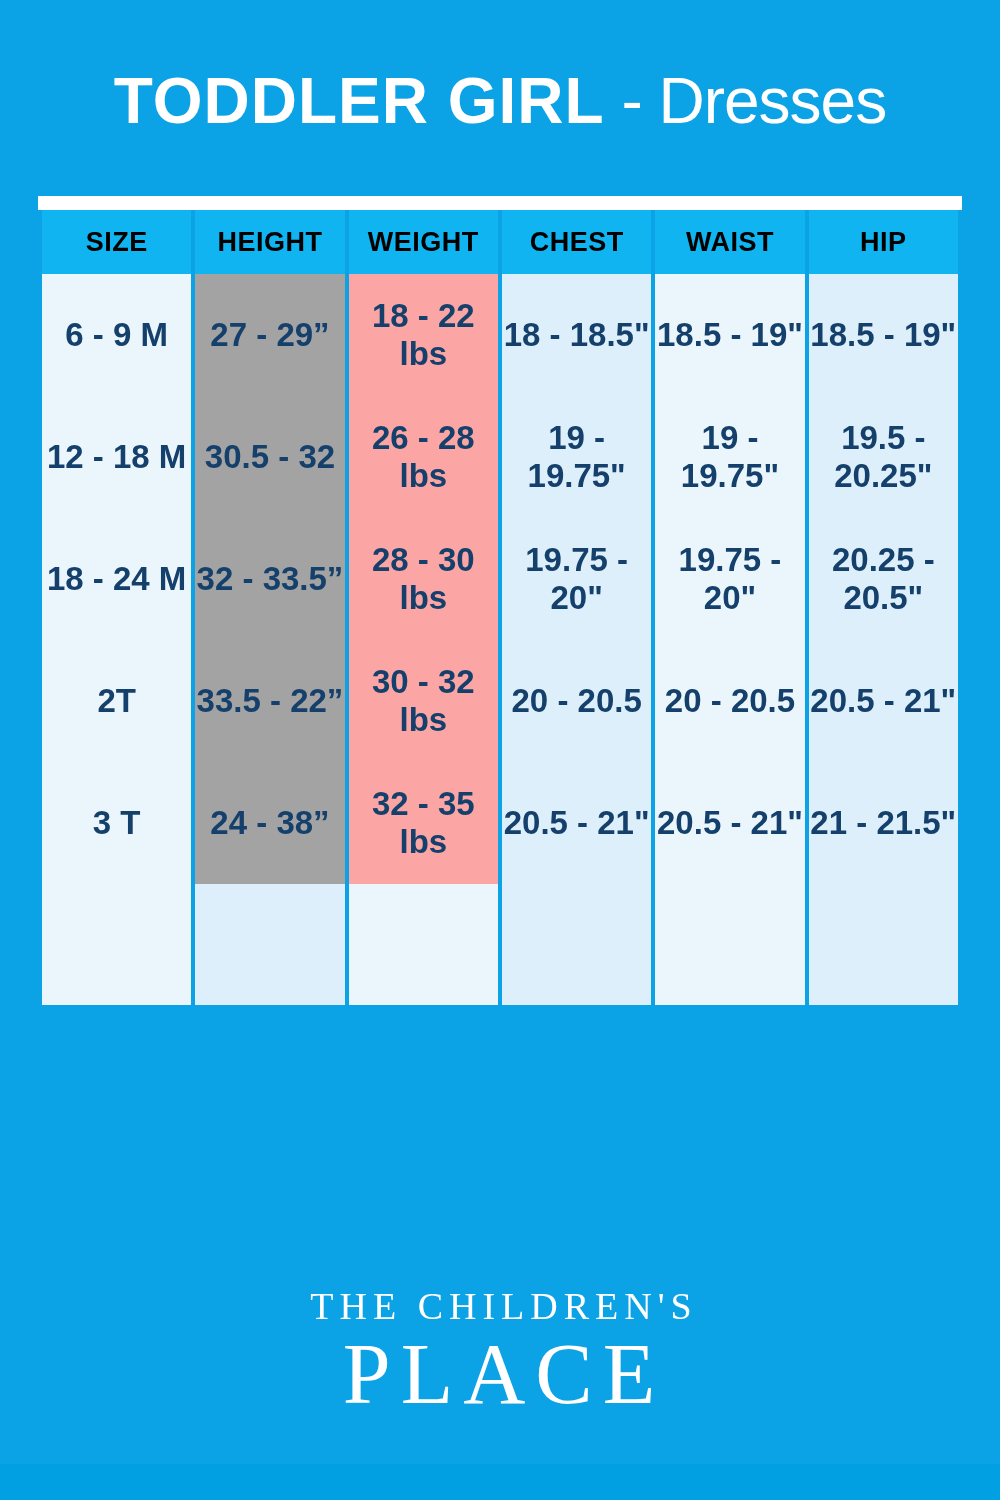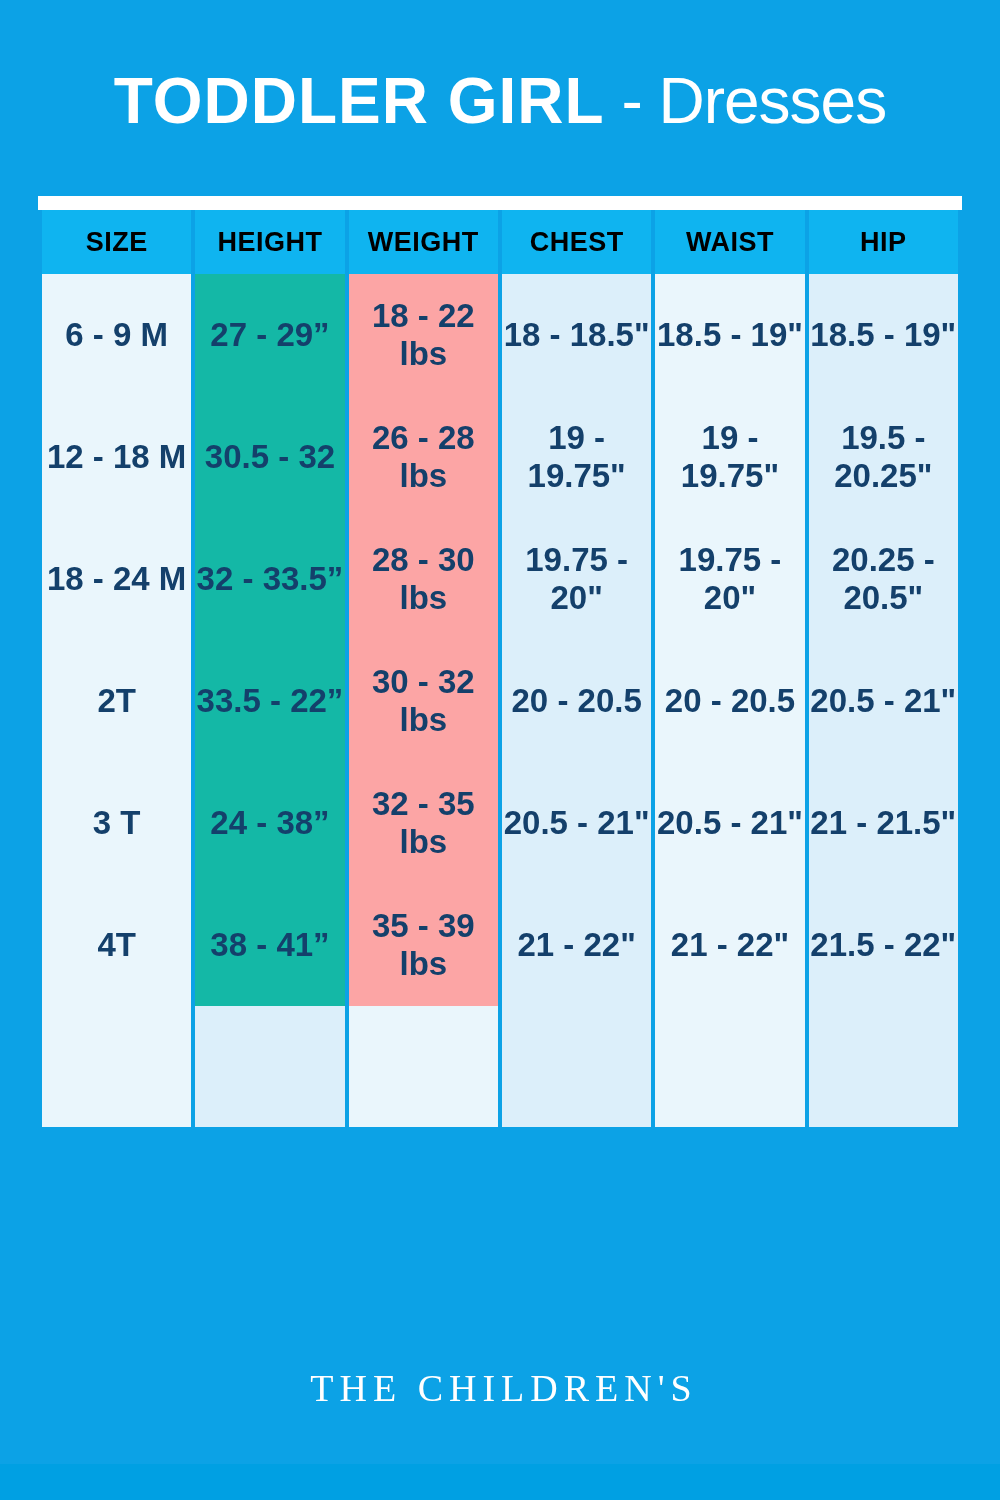--- a/index.html
+++ b/index.html
@@ -63,21 +63,21 @@
     text-align: center;
     height: 120px;
     vertical-align: middle;
     border-left: 4px solid #0CA2E6;
     border-right: 4px solid #0CA2E6;
     font-weight: 600;
   }
   
   td.col0, th.col0 { }
   tbody td.col0 { background: #EAF6FC; }
-  tbody td.col1 { background: #14b8a6; }
+  tbody td.col1 { background: #a3a3a3; }
   tbody td.col2 { background: #fca5a5; }
   tbody td.col3 { background: #DCEFFA; }
   tbody td.col4 { background: #EAF6FC; }
   tbody td.col5 { background: #DCEFFA; }
   tbody tr:last-child td {
     padding-bottom: 0;
   }
   .tbp td.col0 { background: #EAF6FC; }
   .tbp td.col1 { background: #DCEFFA; }
   .tbp td.col2 { background: #EAF6FC; }
@@ -162,37 +162,30 @@
           <td class="col5">20.5 - 21"</td>
         </tr>
         <tr>
           <td class="col0">3 T</td>
           <td class="col1">24 - 38”</td>
           <td class="col2">32 - 35 lbs</td>
           <td class="col3">20.5 - 21"</td>
           <td class="col4">20.5 - 21"</td>
           <td class="col5">21 - 21.5"</td>
         </tr>
-        <tr>
-          <td class="col0">4T</td>
-          <td class="col1">38 - 41”</td>
-          <td class="col2">35 - 39 lbs</td>
-          <td class="col3">21 - 22"</td>
-          <td class="col4">21 - 22"</td>
-          <td class="col5">21.5 - 22"</td>
-        </tr>
         <tr class="tbp">
           <td class="col0"></td>
           <td class="col1"></td>
           <td class="col2"></td>
           <td class="col3"></td>
           <td class="col4"></td>
           <td class="col5"></td>
         </tr>
       </tbody>
     </table>
   </div>
 
   <div class="brand">
     <div class="brand-line1">THE CHILDREN'S</div>
+    <div class="brand-line2">PLACE</div>
   </div>
 
 </div>
 
 </body></html>

